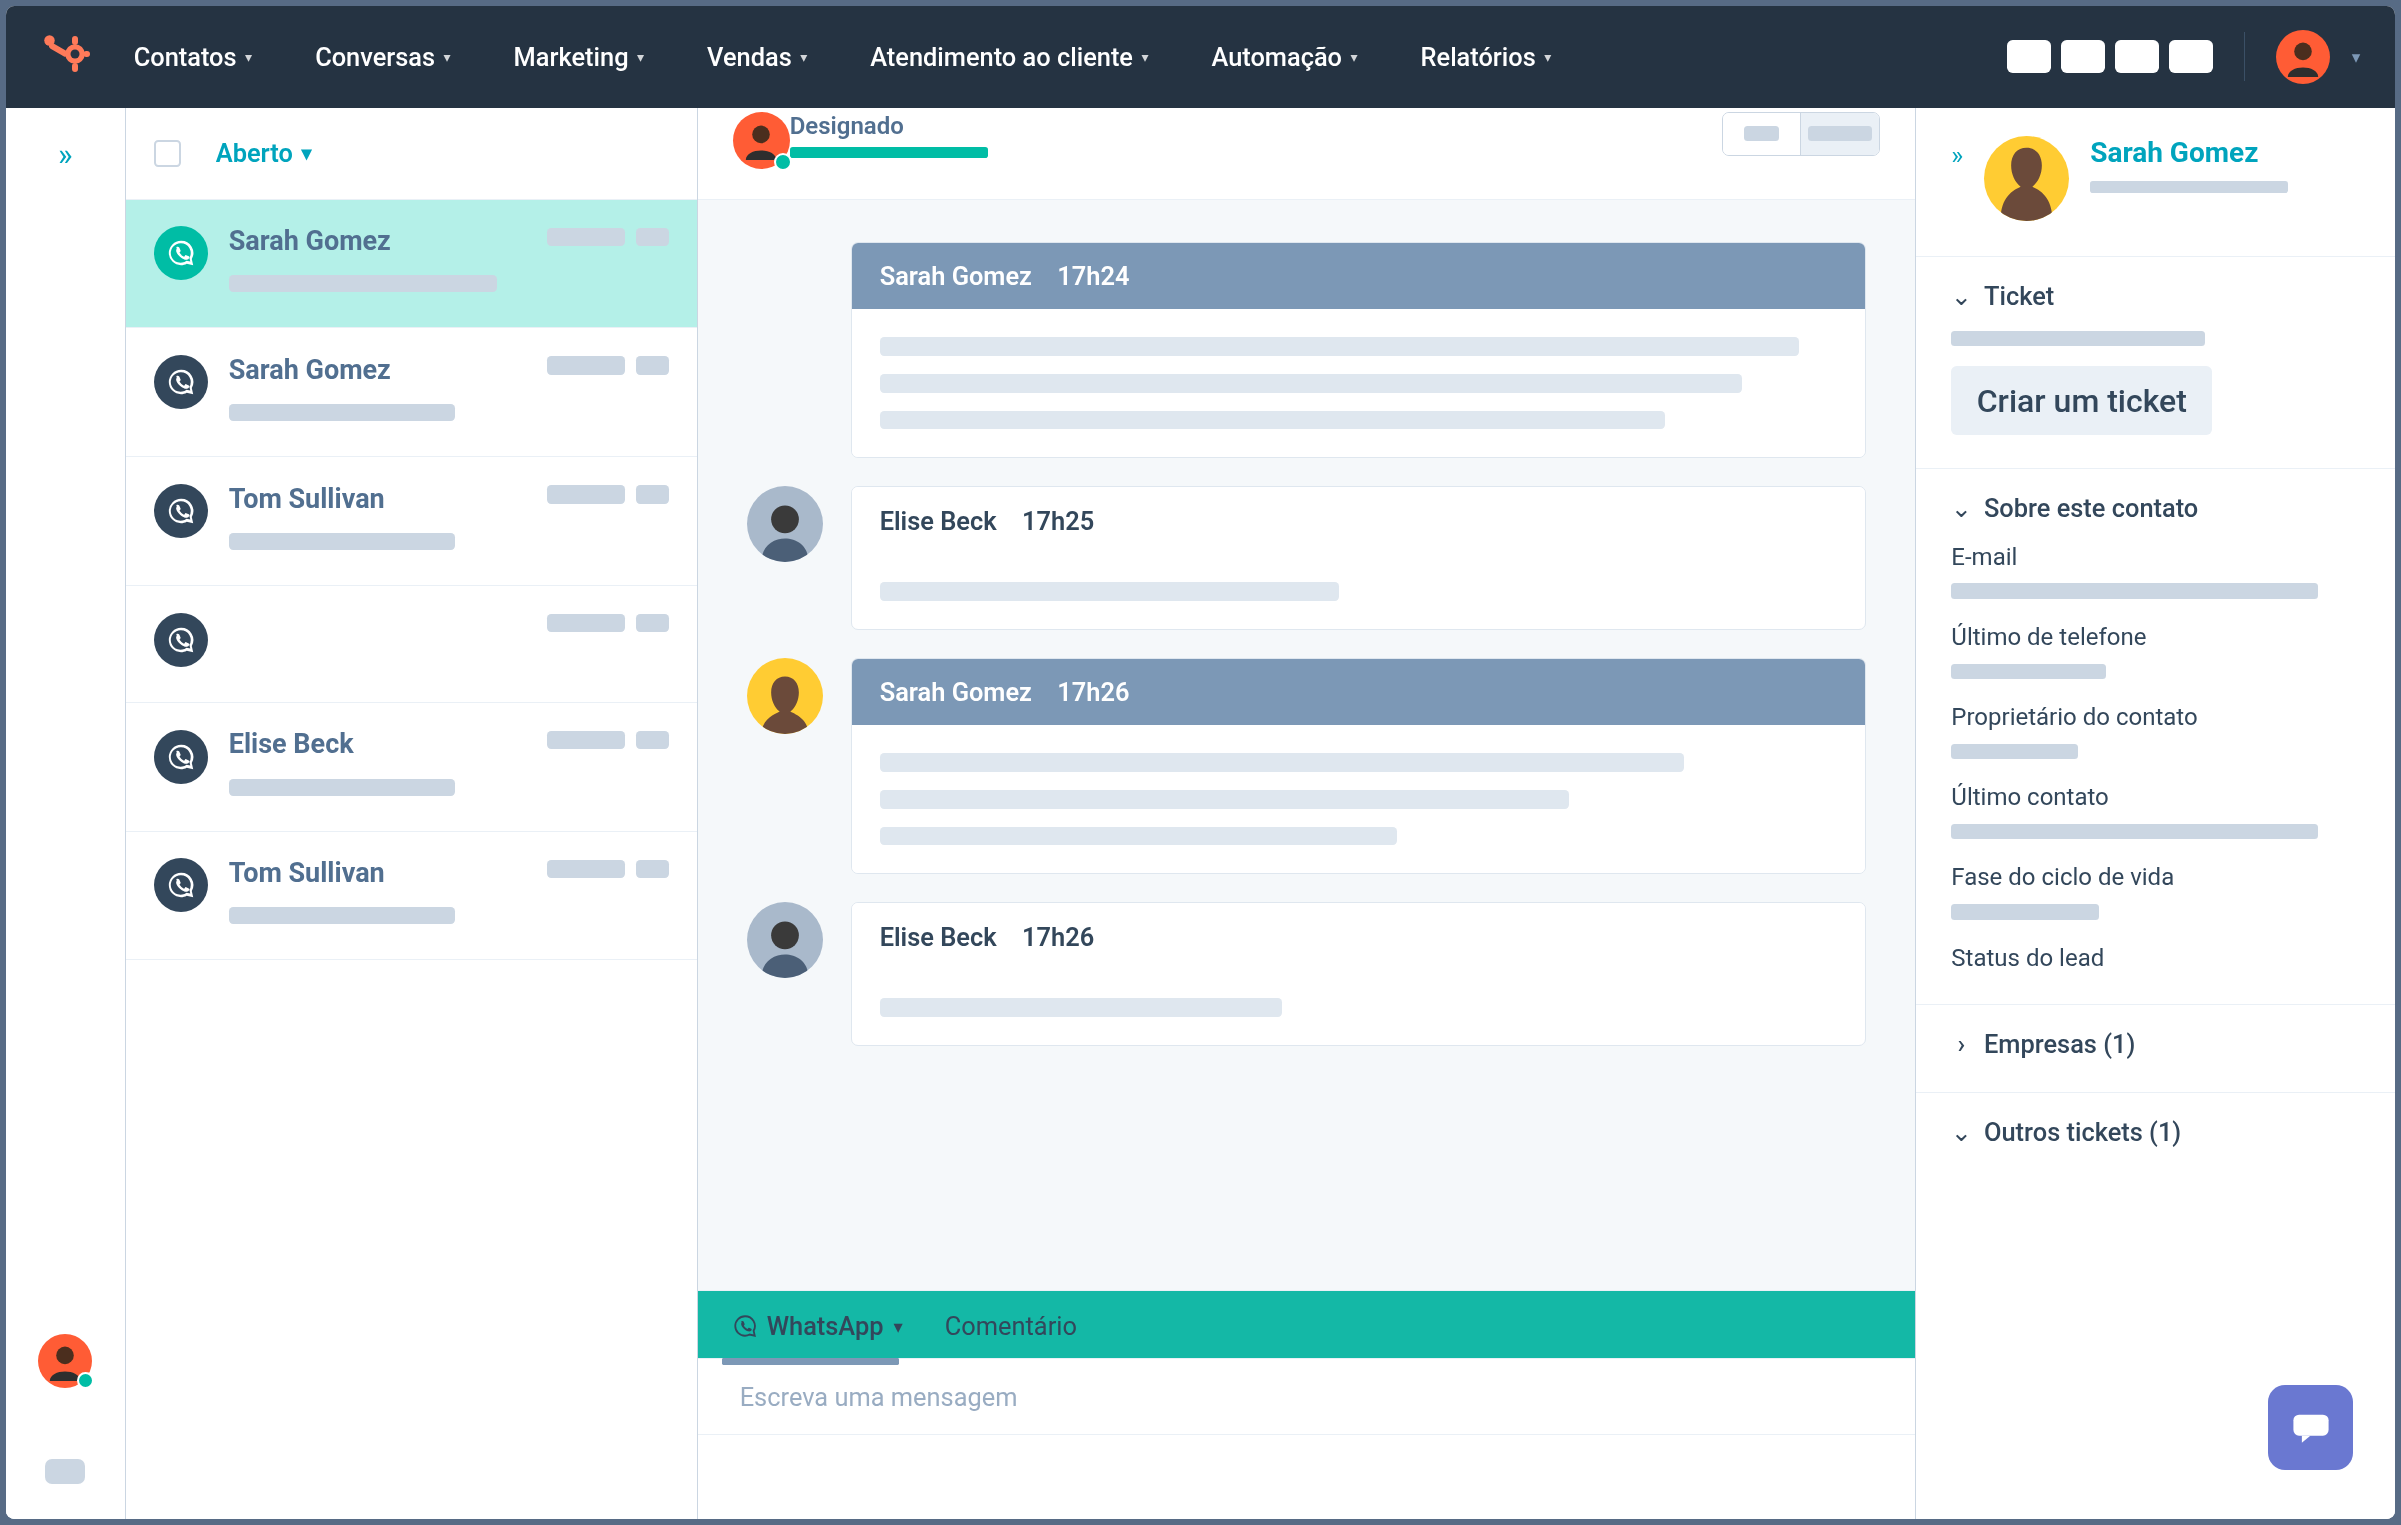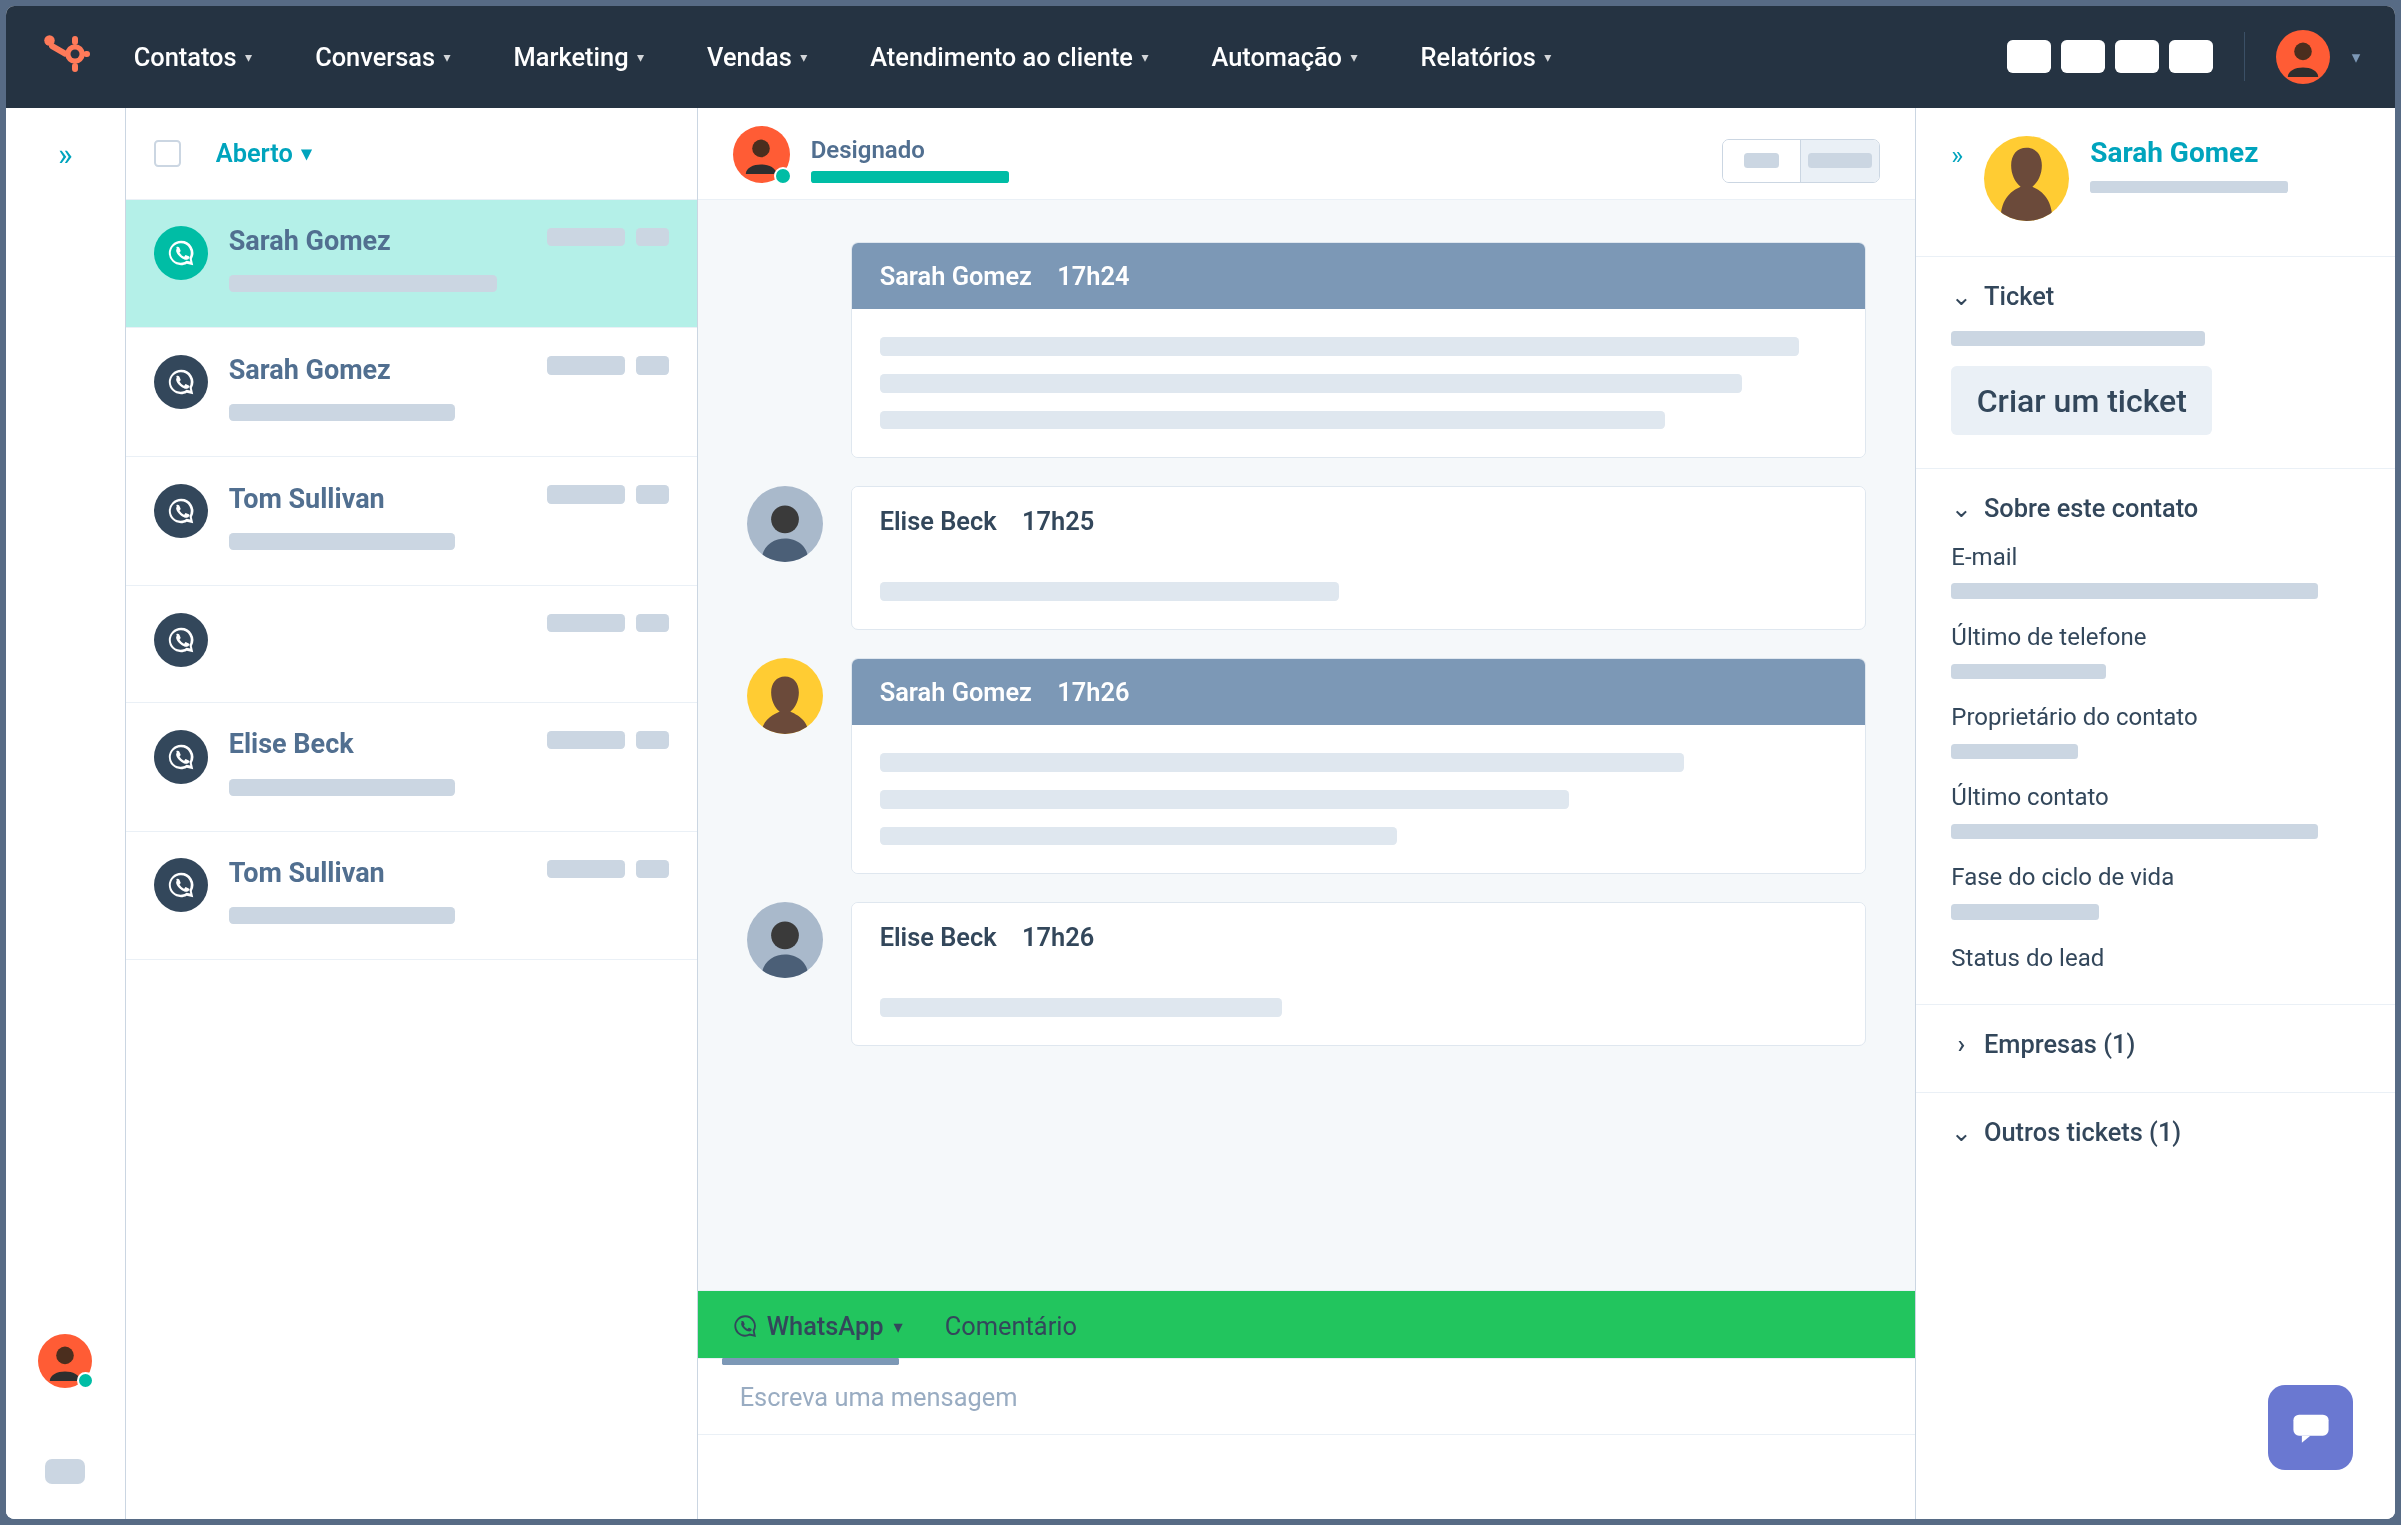--- a/index.html
+++ b/index.html
@@ -130,21 +130,21 @@
 
   
   .thread {
     flex:1;
     display:flex;flex-direction:column;
     background:#f5f8fa;
     min-width:0;
   }
   .thread-header{
     height:92px;background:#fff;border-bottom:1.4px solid #eaf0f6;
-    display:flex;align-items:flex-end;padding:16px 35px;gap:21px;
+    display:flex;align-items:flex-start;padding:4px 35px;
   }
   .th-avatar{position:relative;}
   .th-avatar .avatar-orange{width:57px;height:57px;}
   .th-status-dot{position:absolute;right:-2.8px;bottom:-2.8px;width:18.4px;height:18.4px;border-radius:50%;background:#00bda5;border:2.8px solid #fff;}
   .th-assigned{display:flex;flex-direction:column;gap:7px;}
   .th-assigned-label{color:#516f90;font-size:24px;font-weight:600;}
   .th-progress{width:198px;height:11.3px;background:#00bda5;border-radius:2.8px;}
   .th-right{margin-left:auto;display:flex;border:1.4px solid #cbd6e2;border-radius:7px;overflow:hidden;}
   .seg{width:78px;height:42px;display:flex;align-items:center;justify-content:center;}
   .seg:first-child{border-right:1.4px solid #cbd6e2;background:#fff;}
@@ -158,21 +158,21 @@
   .msg-avatar svg{width:64px;height:64px;}
   .msg-row.no-av .msg-avatar{visibility:hidden;}
   .bubble{flex:1;border:1.4px solid #dfe7ef;border-radius:7px;overflow:hidden;background:#fff;}
   .bubble .bh{padding:18.4px 28px;display:flex;gap:25.4px;font-size:25.4px;font-weight:600;color:#fff;background:#7c98b6;}
   .bubble.light .bh{background:#fff;color:#33475b;}
   .bubble .bb{padding:28px;display:flex;flex-direction:column;gap:18.4px;}
   .bubble.dark .bb{background:#fff;}
   .ph{height:18.4px;background:#dfe7ef;border-radius:4.2px;}
 
   .composer-tabs{
-    background:#22c55e;border-top:1.4px solid #eaf0f6;
+    background:#14b8a6;border-top:1.4px solid #eaf0f6;
     display:flex;gap:42px;padding:20px 35px 0 35px;font-size:25.4px;color:#33475b;position:relative;
   }
   .composer-tab{cursor:pointer;display:flex;align-items:center;gap:10px;padding-bottom:17px;position:relative;}
   .composer-tab.active{color:#33475b;font-weight:500;}
   .composer-tab-underline{position:absolute;left:24px;bottom:-7px;height:7px;width:177px;background:#7c98b6;border-radius:1.4px;}
   .composer-input{
     background:#fff;border-top:1.4px solid #eaf0f6;height:76px;display:flex;align-items:center;padding:0 42px;color:#99acc2;font-size:25.4px;
   }
   .composer-footer{background:#fff;border-top:1.4px solid #eaf0f6;height:85px;}
 

